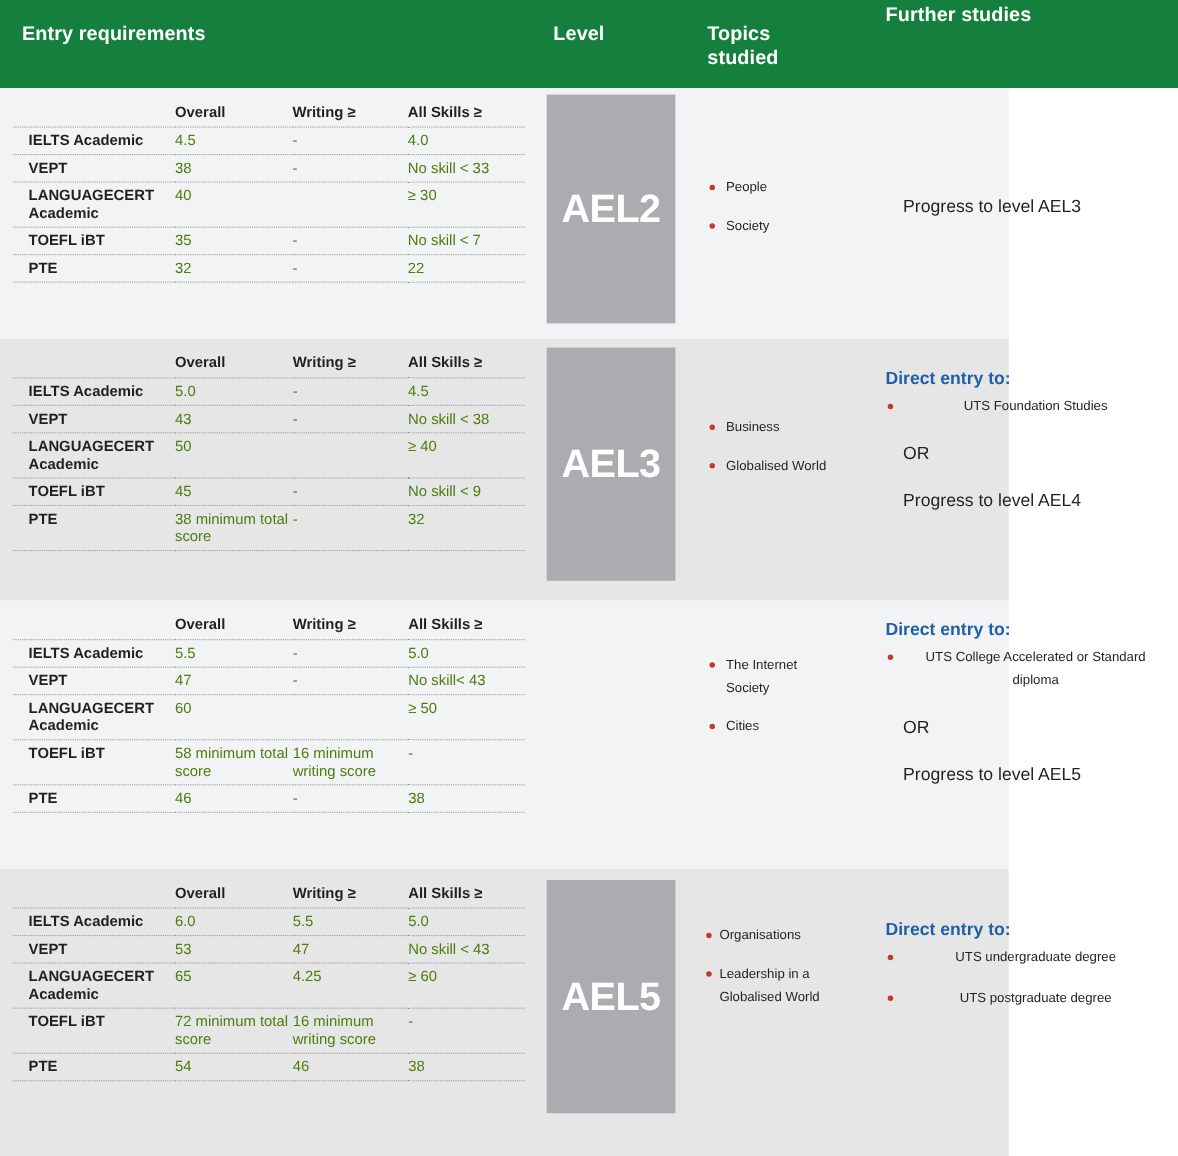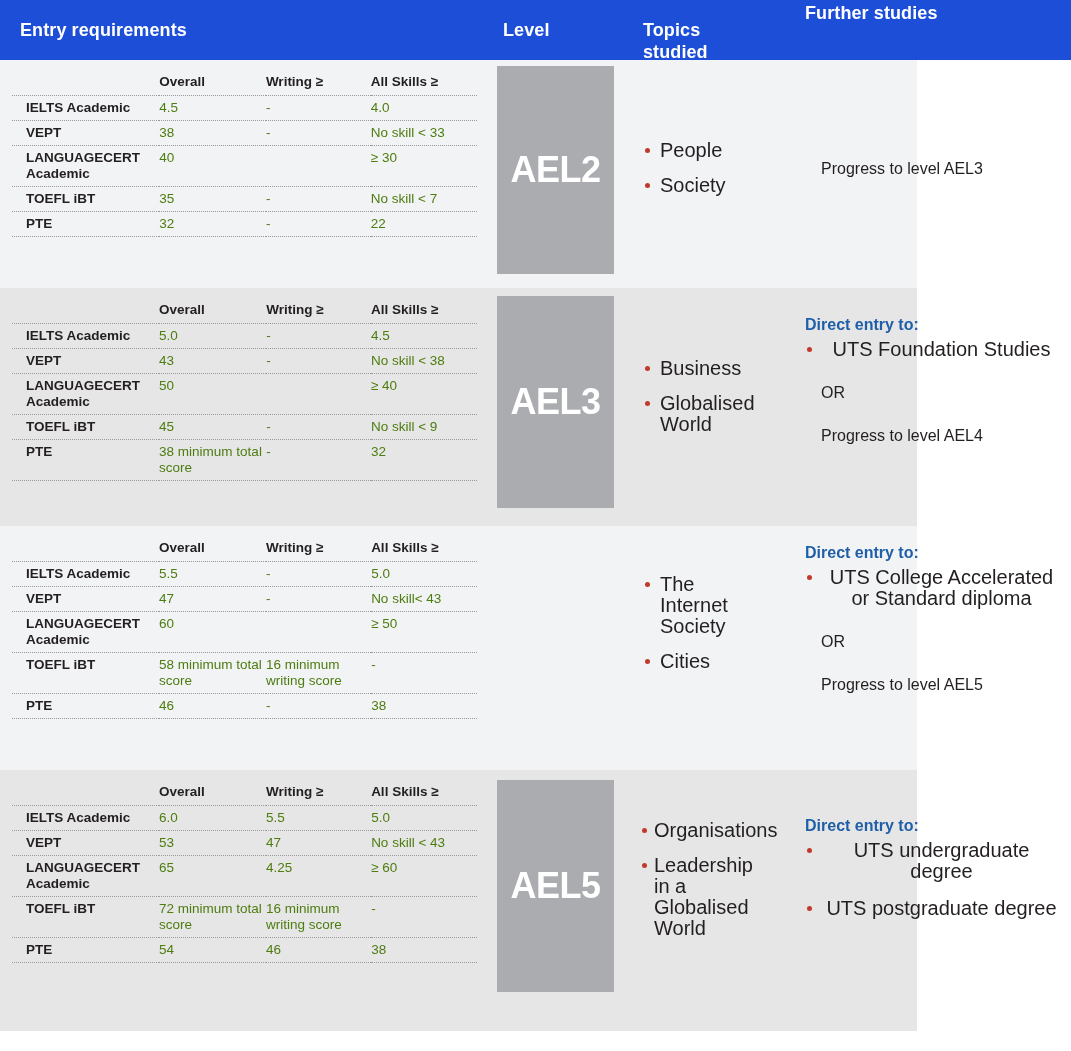--- a/index.html
+++ b/index.html
@@ -11,22 +11,22 @@
   body {
     width: 1071px;
     height: 1051px;
     font-family: "Liberation Sans", sans-serif;
     color: #231f20;
     overflow: hidden;
   }
 
   
   .header {
-    height: 60px;
-    background: #1d4ed8;
+    height: 80px;
+    background: #15803d;
     color: #ffffff;
     position: relative;
     display: block;
   }
   .header .hcell {
     position: absolute;
     font-weight: bold;
     font-size: 18px;
     line-height: 22px;
     letter-spacing: 0.1px;
@@ -96,21 +96,21 @@
     align-items: center;
     justify-content: center;
   }
 
   
   .blist { list-style: none; margin: 0; padding: 0; }
   .blist li {
     position: relative;
     padding-left: 17px;
     margin-bottom: 14px;
-    font-size: 20px;
+    font-size: 12px;
     line-height: 21px;
   }
   .blist li:before {
     content: "";
     position: absolute;
     left: 2px;
     top: 8px;
     width: 5px;
     height: 5px;
     background: #c0392b;

